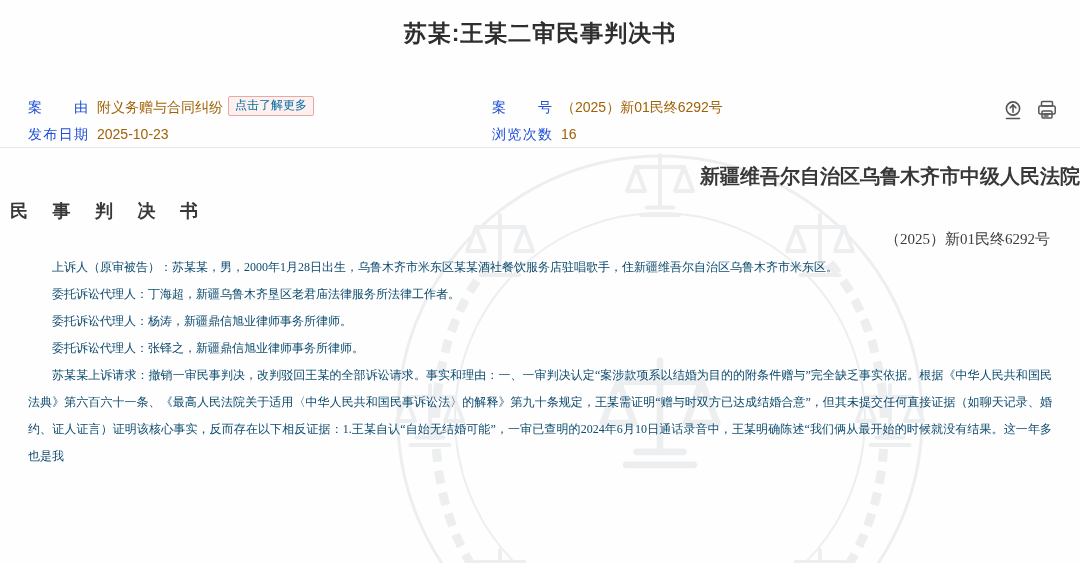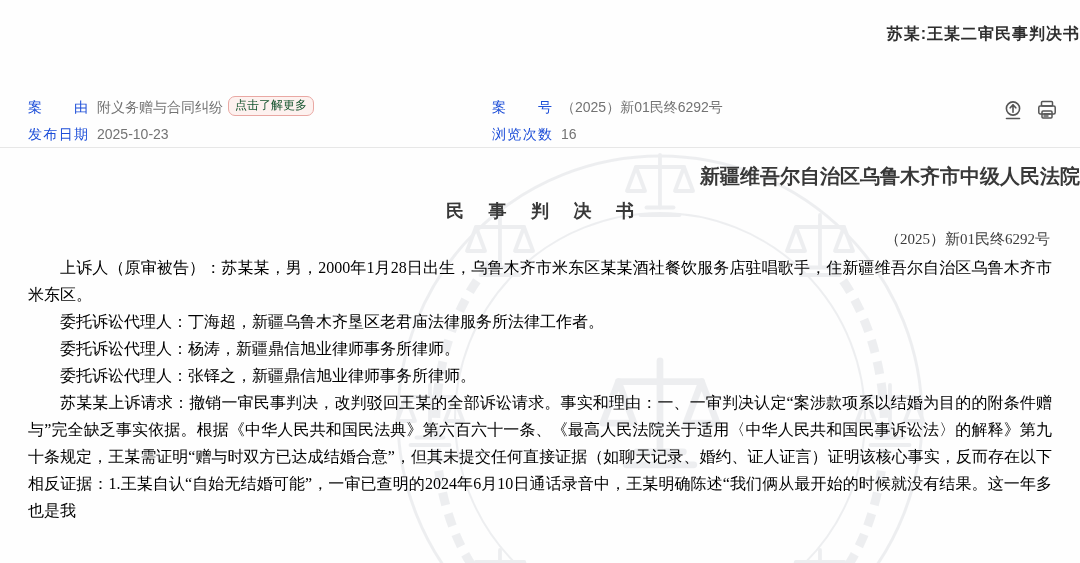--- a/index.html
+++ b/index.html
@@ -5,48 +5,48 @@
   html,body { margin:0; padding:0; }
   body {
     width:1080px; height:563px; overflow:hidden;
     background:#ffffff;
     font-family:"Liberation Sans","DejaVu Sans",sans-serif;
   }
   .page { position:relative; width:1080px; height:563px; background:#fefefe; }
 
   
   .page-title {
-    margin:0; padding-top:24px;
-    text-align:right;
-    font-size:16px; font-weight:bold; color:#2e2e2e;
+    margin:0; padding-top:18px;
+    text-align:center;
+    font-size:23px; font-weight:bold; color:#2e2e2e;
     letter-spacing:1px;
   }
 
   
   .meta {
     position:absolute; top:92px; left:0; right:0; height:55px;
     border-bottom:1px solid #e7e7e7;
     font-size:14px;
   }
   .meta-row { position:absolute; left:28px; right:16px; height:22px; }
   .meta-row.r1 { top:7px; }
   .meta-row.r2 { top:34px; }
   .m-left  { position:absolute; left:0; top:0; white-space:nowrap; }
   .m-right { position:absolute; left:464px; top:0; white-space:nowrap; }
   .meta-label {
     display:inline-block; width:60px; margin-right:9px;
     color:#1d4ed8;
     text-align:justify; text-align-last:justify;
   }
-  .meta-value { color:#737373; }
+  .meta-value { color:#a16207; }
   .badge {
     display:inline-block; margin-left:5px; padding:1px 6px 2px;
     font-size:12px; line-height:15px;
-    color:#14532d; background:#fdf1ef;
-    border:1px solid #e9a8a3; border-radius:7px;
+    color:#0369a1; background:#fdf1ef;
+    border:1px solid #e9a8a3; border-radius:2px;
     position:relative; top:-3px;
     cursor:pointer;
   }
   .m-icons { position:absolute; right:6px; top:0; display:flex; gap:12px; }
   .m-icons svg { display:block; cursor:pointer; }
 
   
   .doc {
     position:absolute; top:148px; left:0; right:0; bottom:0;
     font-family:"Liberation Serif","DejaVu Serif",serif;
@@ -56,36 +56,36 @@
     position:absolute; left:230px; top:-20px;
     width:850px; height:610px;
     pointer-events:none;
   }
   .court {
     margin:15px 0 0; text-align:right;
     font-size:20px; font-weight:bold; color:#383838;
     position:relative;
   }
   .doc-type {
-    margin:9px 0 0; text-align:center;
+    margin:9px 0 0; 
     font-size:18px; font-weight:bold; color:#383838;
     letter-spacing:10px; text-indent:10px;
     position:relative;
   }
   .case-no {
     margin:7px 30px 0; text-align:right;
     font-size:15px; color:#3c3c3c;
     position:relative;
   }
   .body-text { margin:5px 28px 0; position:relative; }
   .body-text p {
     margin:0;
-    font-size:16px; line-height:27px;
+    font-size:12px; line-height:27px;
     text-indent:2em; text-align:justify;
-    color:#000000;
+    color:#0c4a6e;
   }
 </style>
 </head>
 <body>
 
 <div class="page">
 
   <h1 class="page-title">苏某:王某二审民事判决书</h1>
 
   <div class="meta">

